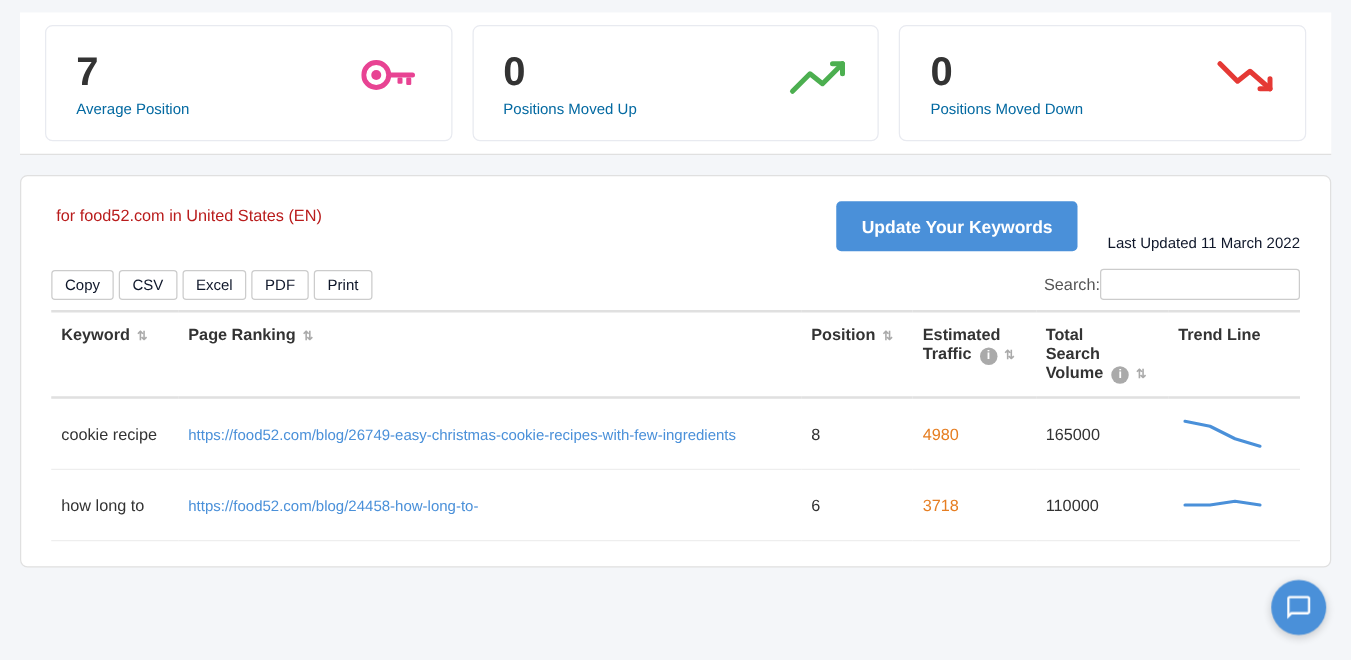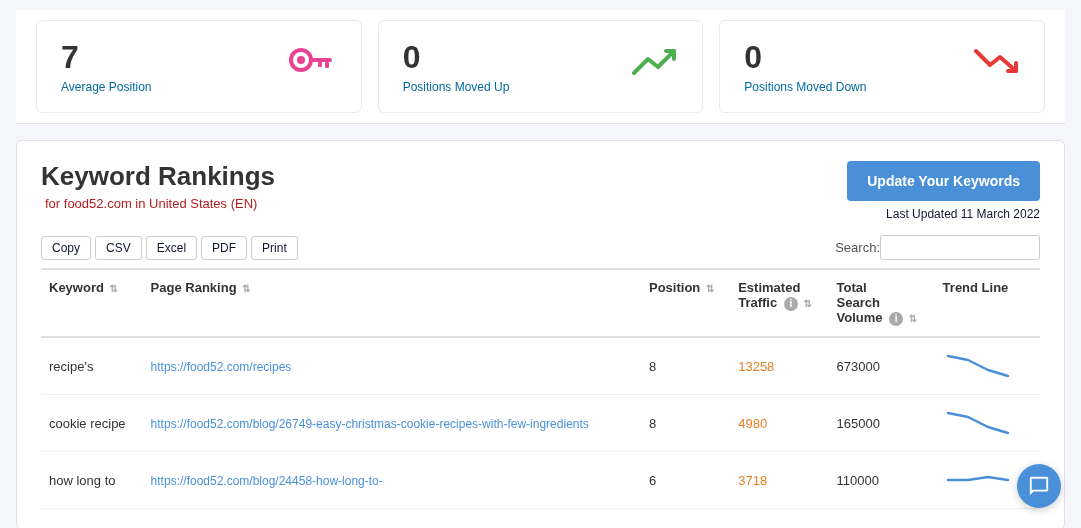--- a/index.html
+++ b/index.html
@@ -214,24 +214,23 @@
           <polyline points="36,26 44,26 44,18" fill="none" stroke="#e53935" stroke-width="4" stroke-linecap="round" stroke-linejoin="round"></polyline>
         </svg>
       </div>
     </div>
   </div>
 </div>
 
 <div class="main-content">
   <div class="header-row">
     <div>
-      <div class="page-title">Keyword Rankings</div>
       <div class="page-subtitle">for food52.com in United States (EN)</div>
     </div>
-    <div style="display:flex; flex-direction:column; align-items:flex-end;">
+    <div style="display:flex; flex-direction:row; align-items:flex-end;gap:24px;">
       <button class="update-btn">Update Your Keywords</button>
       <div class="last-updated">
         <span>Last Updated</span>
         <span>11 March 2022</span>
       </div>
     </div>
   </div>
 
   <div class="toolbar-row">
     <div class="btn-group">
@@ -271,32 +270,20 @@
           <span>Total<br>Search<br>Volume</span>
           <span class="info-icon">i</span>
           <span class="sort-icon">⇅</span>
         </th>
         <th>
           <span>Trend Line</span>
         </th>
       </tr>
     </thead>
     <tbody id="table-body">
-    <tr>
-          <td>recipe's</td>
-          <td class="link-cell"><a href="#">https://food52.com/recipes</a></td>
-          <td>8</td>
-          <td class="traffic-value">13258</td>
-          <td>673000</td>
-          <td>
-            <svg class="trend-svg" width="80" height="36" viewBox="0 0 80 36" xmlns="http://www.w3.org/2000/svg">
-              <polyline points="5,8 25,12 45,22 65,28" fill="none" stroke="#4a90d9" stroke-width="2.5" stroke-linecap="round" stroke-linejoin="round"></polyline>
-            </svg>
-          </td>
-        </tr>
         <tr>
           <td>cookie recipe</td>
           <td class="link-cell"><a href="#">https://food52.com/blog/26749-easy-christmas-cookie-recipes-with-few-ingredients</a></td>
           <td>8</td>
           <td class="traffic-value">4980</td>
           <td>165000</td>
           <td>
             <svg class="trend-svg" width="80" height="36" viewBox="0 0 80 36" xmlns="http://www.w3.org/2000/svg">
               <polyline points="5,8 25,12 45,22 65,28" fill="none" stroke="#4a90d9" stroke-width="2.5" stroke-linecap="round" stroke-linejoin="round"></polyline>
             </svg>

